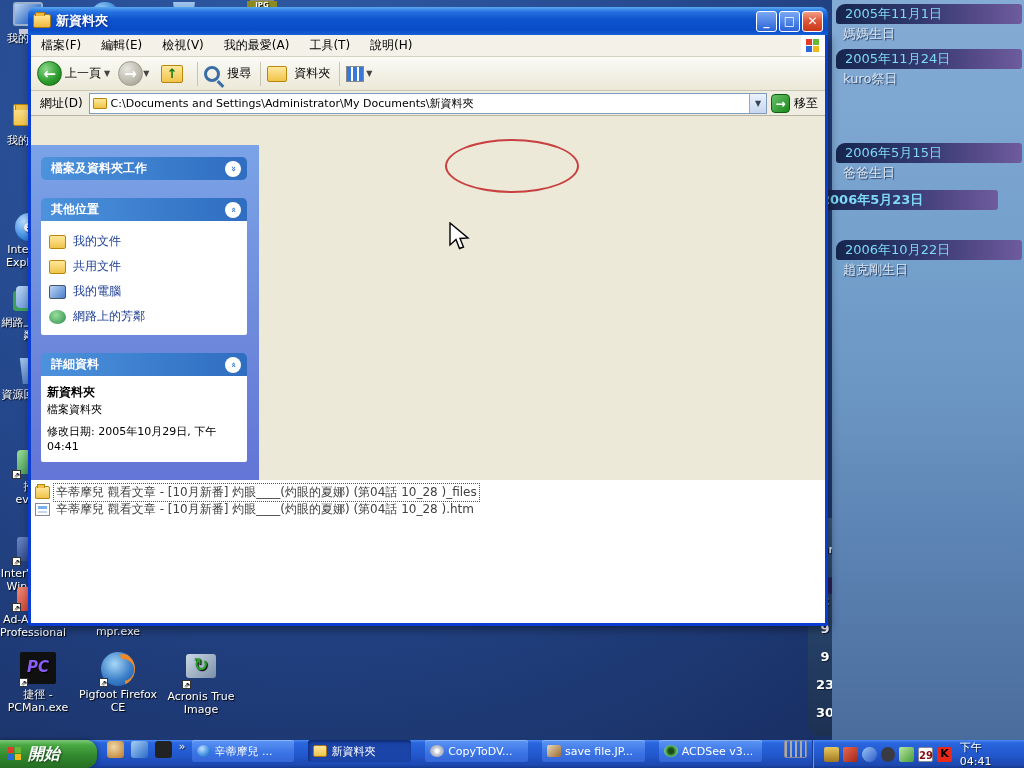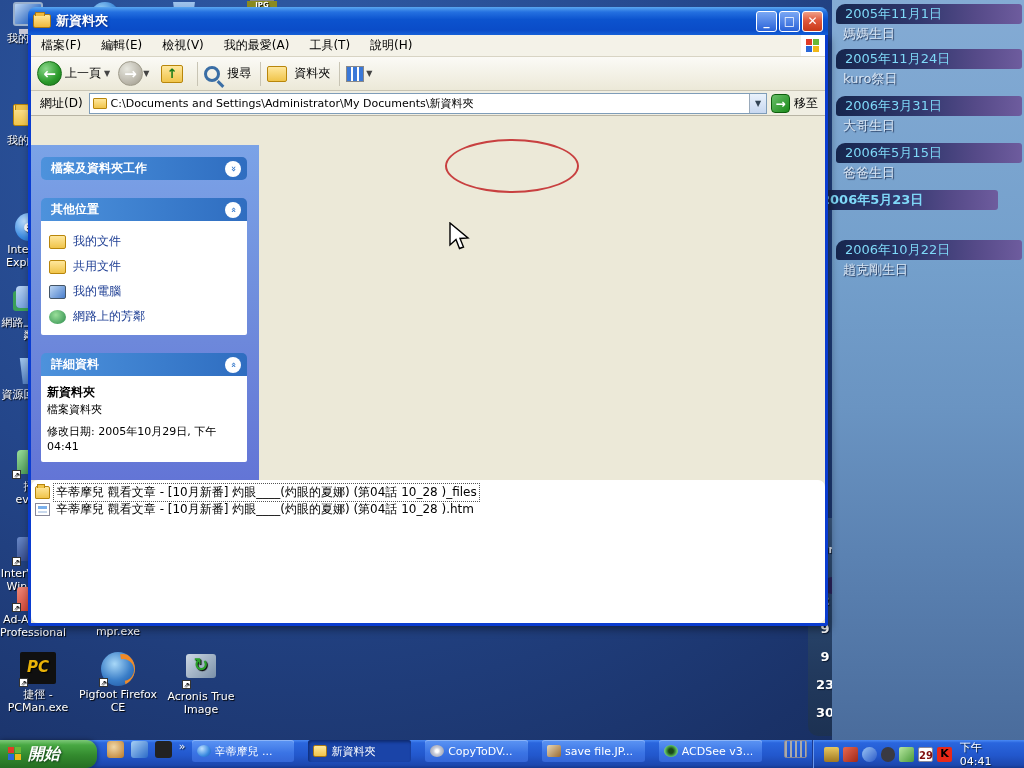--- a/index.html
+++ b/index.html
@@ -43,21 +43,21 @@
   .ic-bin { width:26px; background:linear-gradient(180deg,#9fc4ec,#5580c0); clip-path:polygon(8% 0,92% 0,78% 100%,22% 100%); height:30px; margin:0 auto; }
   .ic-jpg { width:24px; height:30px; background:#fff; border:1px solid #888; margin:0 auto; }
   .ic-jpg .tag { position:absolute; top:1px; left:1px; right:1px; height:9px; background:#8a8a20; color:#fff; font-size:7px; line-height:9px; font-weight:bold; }
   .ic-folder { width:28px; height:22px; background:linear-gradient(180deg,#ffe79c,#f0c44a); border:1px solid #b8860b; border-radius:2px; margin-top:4px; }
   .ic-folder:before { content:""; position:absolute; top:0px; left:2px; width:12px; height:5px; background:#f0c44a; border:1px solid #b8860b; border-bottom:none; border-radius:2px 2px 0 0; }
   .ic-ie { width:28px; height:28px; border-radius:50%; background:radial-gradient(circle at 35% 30%, #bfe0ff, #3a8ae0 60%, #1858b0); margin:0 auto; color:#fff; font-weight:bold; font-size:16px; line-height:28px; }
   .ic-net { background:linear-gradient(135deg,#bcd6f4,#4a7ecb); border-radius:4px; width:26px; height:22px; margin:3px auto 0; box-shadow:-4px 4px 0 -1px #3aa058; }
   .ic-scan { background:linear-gradient(135deg,#9adf9a,#2a7a3a); border-radius:4px; width:24px; height:24px; margin:2px auto 0; }
   .ic-iv { background:linear-gradient(135deg,#6a8ac8,#1a2a6a); border-radius:3px; width:24px; height:24px; margin:2px auto 0; }
   .ic-ad { background:linear-gradient(135deg,#f08a7a,#c02818); border-radius:3px; width:24px; height:24px; margin:2px auto 0; }
-  .ic-pcman { background:#101010; width:36px; height:32px; margin:0 auto; color:#eab308; font-weight:bold; font-style:italic; font-size:15px; line-height:30px; border-radius:2px; }
+  .ic-pcman { background:#101010; width:36px; height:32px; margin:0 auto; color:#8b5cf6; font-weight:bold; font-style:italic; font-size:15px; line-height:30px; border-radius:2px; }
   .ic-ff { width:34px; height:34px; border-radius:50%; background:radial-gradient(circle at 40% 35%, #a8d8f8, #3a7ec8 55%, #1a4e98); margin:0 auto; position:relative; overflow:hidden; }
   .ic-ff:after { content:""; position:absolute; right:-4px; top:2px; width:22px; height:22px; border-radius:50%; border:5px solid #f08a28; border-left-color:transparent; border-bottom-color:transparent; transform:rotate(35deg); }
   .ic-acr { width:30px; height:24px; margin:2px auto 0; background:linear-gradient(135deg,#cdd8e4,#7a90a8); border-radius:3px; color:#2aa02a; font-weight:bold; font-size:18px; line-height:22px; }
 
   
   #win { position:absolute; left:28px; top:35px; width:800px; height:591px; z-index:5;
     border:3px solid #0a3cd0; border-top:none; border-radius:0 0 3px 3px; background:#ece9d8;
     box-shadow:2px 3px 8px rgba(0,0,0,.45); }
   #titlebar { position:absolute; left:-3px; right:-3px; top:-28px; height:28px; border-radius:8px 8px 0 0;
     background:linear-gradient(180deg,#5aa7f0 0%, #2470e0 18%, #0c53ce 45%, #0a4cc8 82%, #1660d8 100%);
@@ -113,21 +113,21 @@
   .plink { display:flex; align-items:center; margin:4px 2px 8px 2px; color:#1f3f94; font-size:12px; }
   .plink .pic { width:17px; height:14px; margin-right:7px; position:relative; }
   .pic-mydocs,.pic-shared { background:linear-gradient(180deg,#ffe79c,#f0c44a); border:1px solid #b8860b; border-radius:2px; }
   .pic-mypc { background:linear-gradient(135deg,#bcd6f4,#4a7ecb); border-radius:2px; border:1px solid #456; }
   .pic-netp { background:radial-gradient(circle at 40% 35%, #9adf9a, #2a8a4a); border-radius:50%; width:15px; height:15px; }
   #details-body { font-size:11px; color:#000; }
   #details-name { font-weight:bold; font-size:12px; margin-bottom:1px; }
   #details-type { margin-bottom:7px; }
   #details-mod { line-height:15px; }
 
-  #filearea { flex:1; background:#fff; padding:4px 2px 12px 4px; font-size:12px; color:#000000; position:relative;border-radius:7px; }
+  #filearea { flex:1; background:#fff; padding:4px 2px 12px 4px; font-size:12px; color:#404040; position:relative; }
   .frow { display:flex; align-items:center; height:17px; white-space:nowrap; }
   .frow .flbl { padding:0 2px; }
   .frow.focused .flbl { outline:1px dotted #555; }
   .fic { width:15px; height:13px; margin-right:4px; flex:0 0 auto; }
   .fic-folder { background:linear-gradient(180deg,#ffe79c,#f0c44a); border:1px solid #b8860b; border-radius:2px 2px 1px 1px; position:relative; }
   .fic-folder:before { content:""; position:absolute; top:-3px; left:1px; width:6px; height:3px; background:#f0c44a; border:1px solid #b8860b; border-bottom:none; }
   .fic-html { background:#fff; border:1px solid #889; position:relative; }
   .fic-html:after { content:""; position:absolute; inset:2px; background:linear-gradient(180deg,#7ab0ec 0 3px,#fff 3px 5px,#c8d8ec 5px 8px,#fff 8px); }
 
   #red-ellipse { position:absolute; left:445px; top:139px; width:134px; height:54px; border:2px solid #c84040; border-radius:50%; z-index:8; pointer-events:none; }
@@ -233,24 +233,20 @@
     <div id="cal-overlay">工作</div>
   </div>
   <div class="bday" style="top: 4px; left: 832px; z-index: 1;">
       <div class="bday-head">2005年11月1日</div>
       <div class="bday-label">媽媽生日</div>
     </div>
     <div class="bday" style="top: 49px; left: 832px; z-index: 1;">
       <div class="bday-head">2005年11月24日</div>
       <div class="bday-label">kuro祭日</div>
     </div>
-    <div class="bday" style="top: 96px; left: 832px; z-index: 1;">
-      <div class="bday-head">2006年3月31日</div>
-      <div class="bday-label">大哥生日</div>
-    </div>
     <div class="bday" style="top: 143px; left: 832px; z-index: 1;">
       <div class="bday-head">2006年5月15日</div>
       <div class="bday-label">爸爸生日</div>
     </div>
     <div class="bday" style="top: 190px; left: 808px; z-index: 1; font-weight: bold;">
       <div class="bday-head">2006年5月23日</div>
     </div>
     <div class="bday" style="top: 240px; left: 832px; z-index: 1;">
       <div class="bday-head">2006年10月22日</div>
       <div class="bday-label">趙克剛生日</div>

